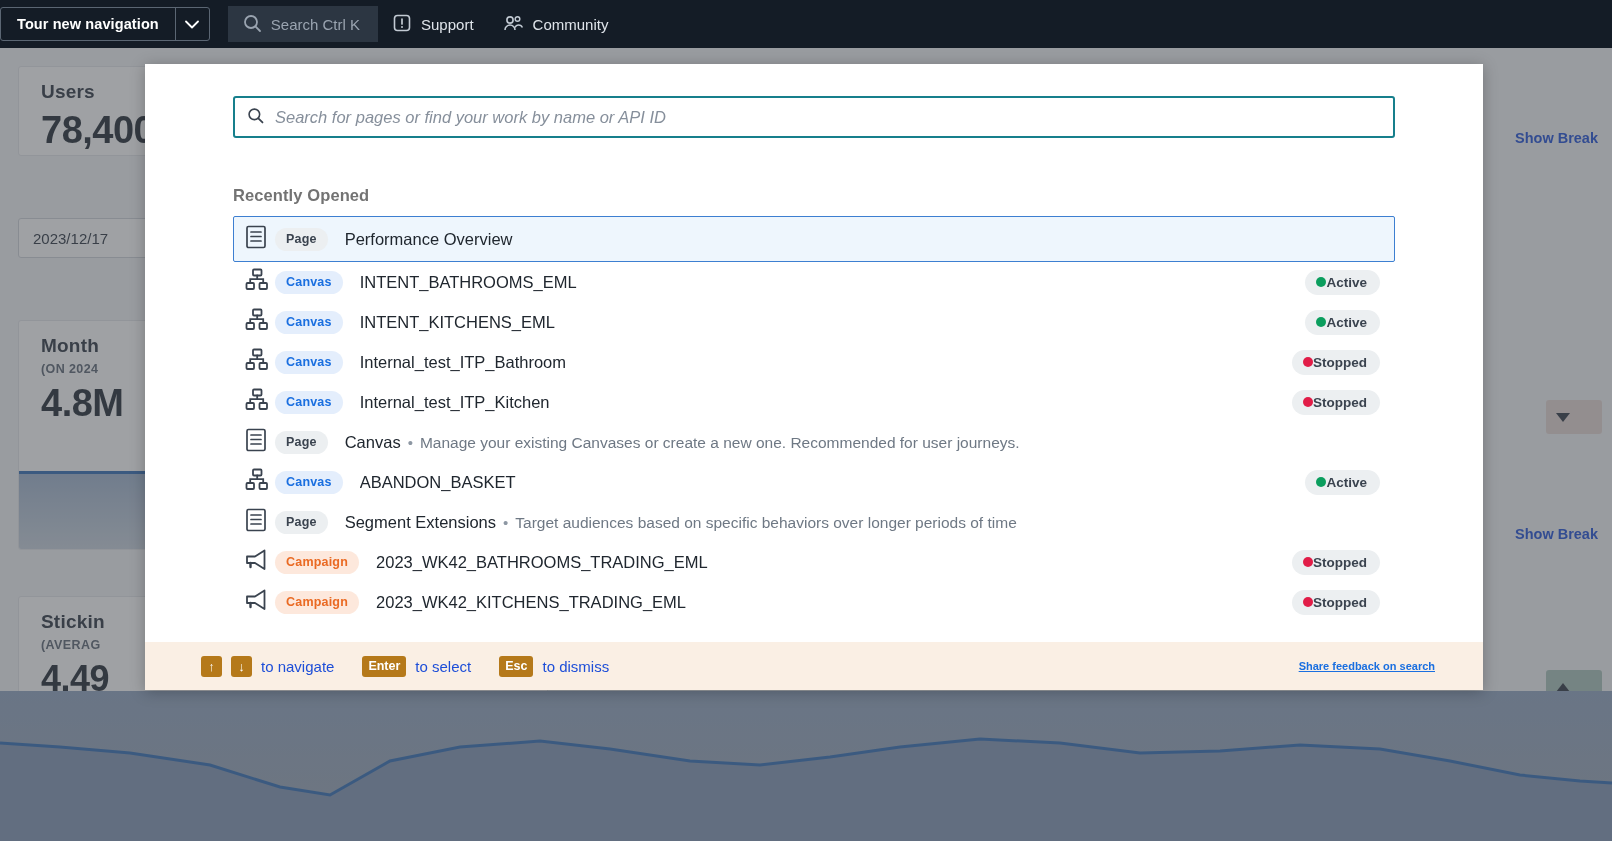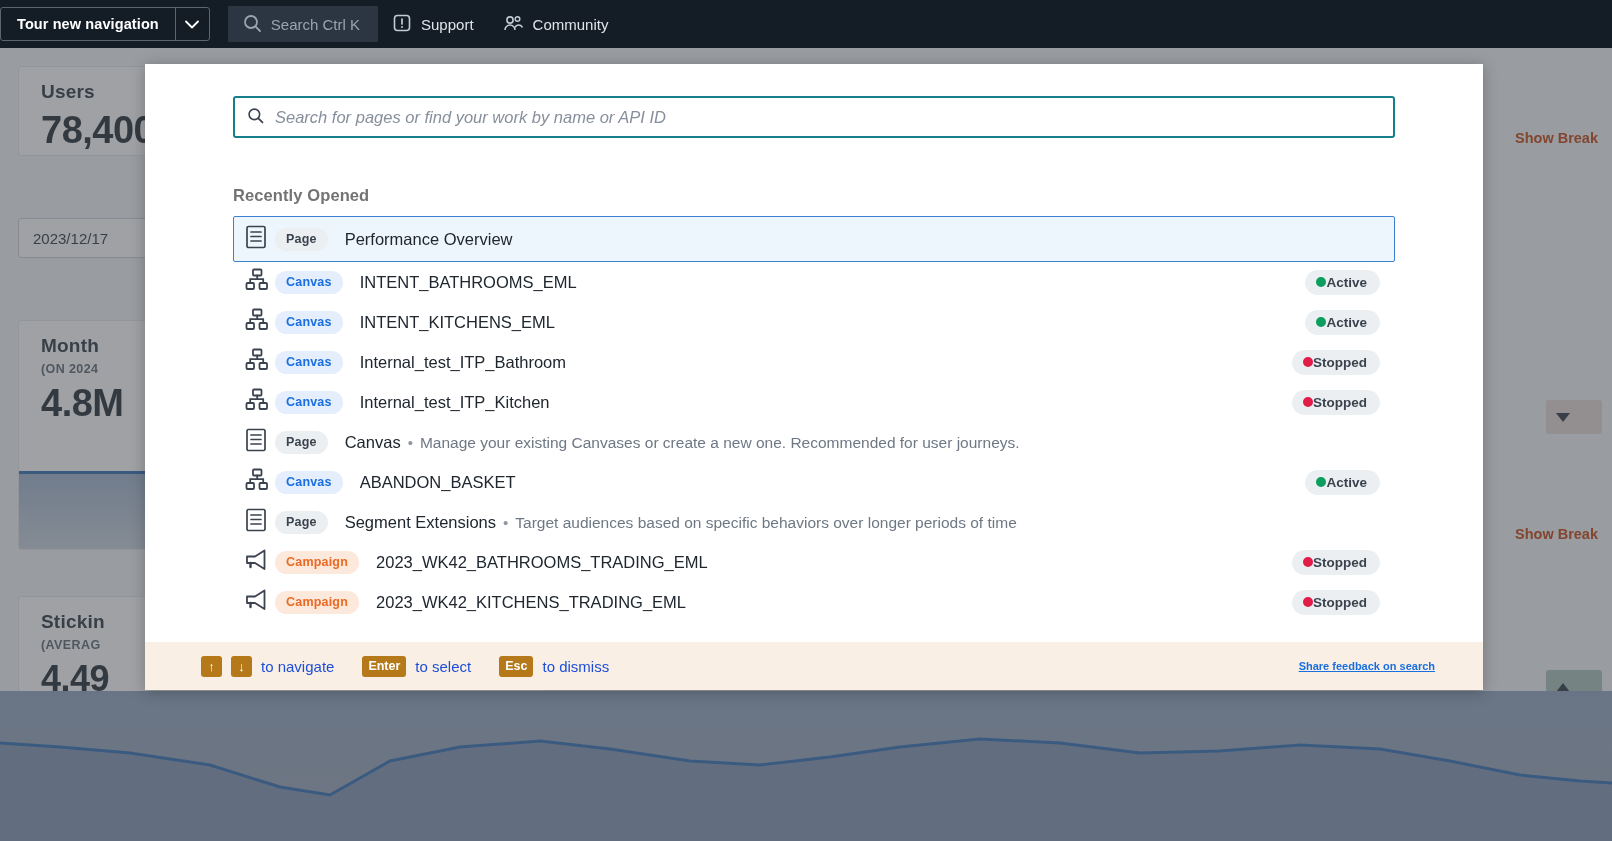--- a/index.html
+++ b/index.html
@@ -56,21 +56,21 @@
   .bg-card .ttl { font-size: 19px; font-weight: bold; color: #2b3440; padding: 14px 22px 0; letter-spacing:.2px;}
   .bg-card .sub { font-size: 12.5px; font-weight: bold; color: #5a6573; padding: 5px 22px 0; letter-spacing:.4px;}
   .bg-card .big { font-size: 38px; font-weight: bold; color: #1f2730; padding: 6px 22px 0; letter-spacing: -.5px;}
   .bg-card .big.sm { font-size: 36px; }
   .bg-spark {
     position: absolute; left: 0; right: 0; bottom: 0; height: 78px;
     background: linear-gradient(180deg,#9fb4cf 0%, #c8d2dd 100%);
     border-top: 3px solid #2f6cb5;
   }
   .bg-link {
-    position: absolute; font-size: 14.5px; font-weight: bold; color: #c2410c; text-align: right;
+    position: absolute; font-size: 14.5px; font-weight: bold; color: #1d4ed8; text-align: right;
   }
   .bg-datefield {
     position: absolute; background: #fff; border: 1px solid #cfd4da; border-radius: 3px;
     display: flex; align-items: center; padding: 0 14px;
     font-size: 15px; color: #2b3440;
   }
   .bg-pill {
     position: absolute; background: #e7d7d4; border-radius: 3px;
     display: flex; align-items: center; gap: 8px; padding: 0 10px;
     font-size: 13px; color: #2b3440;

